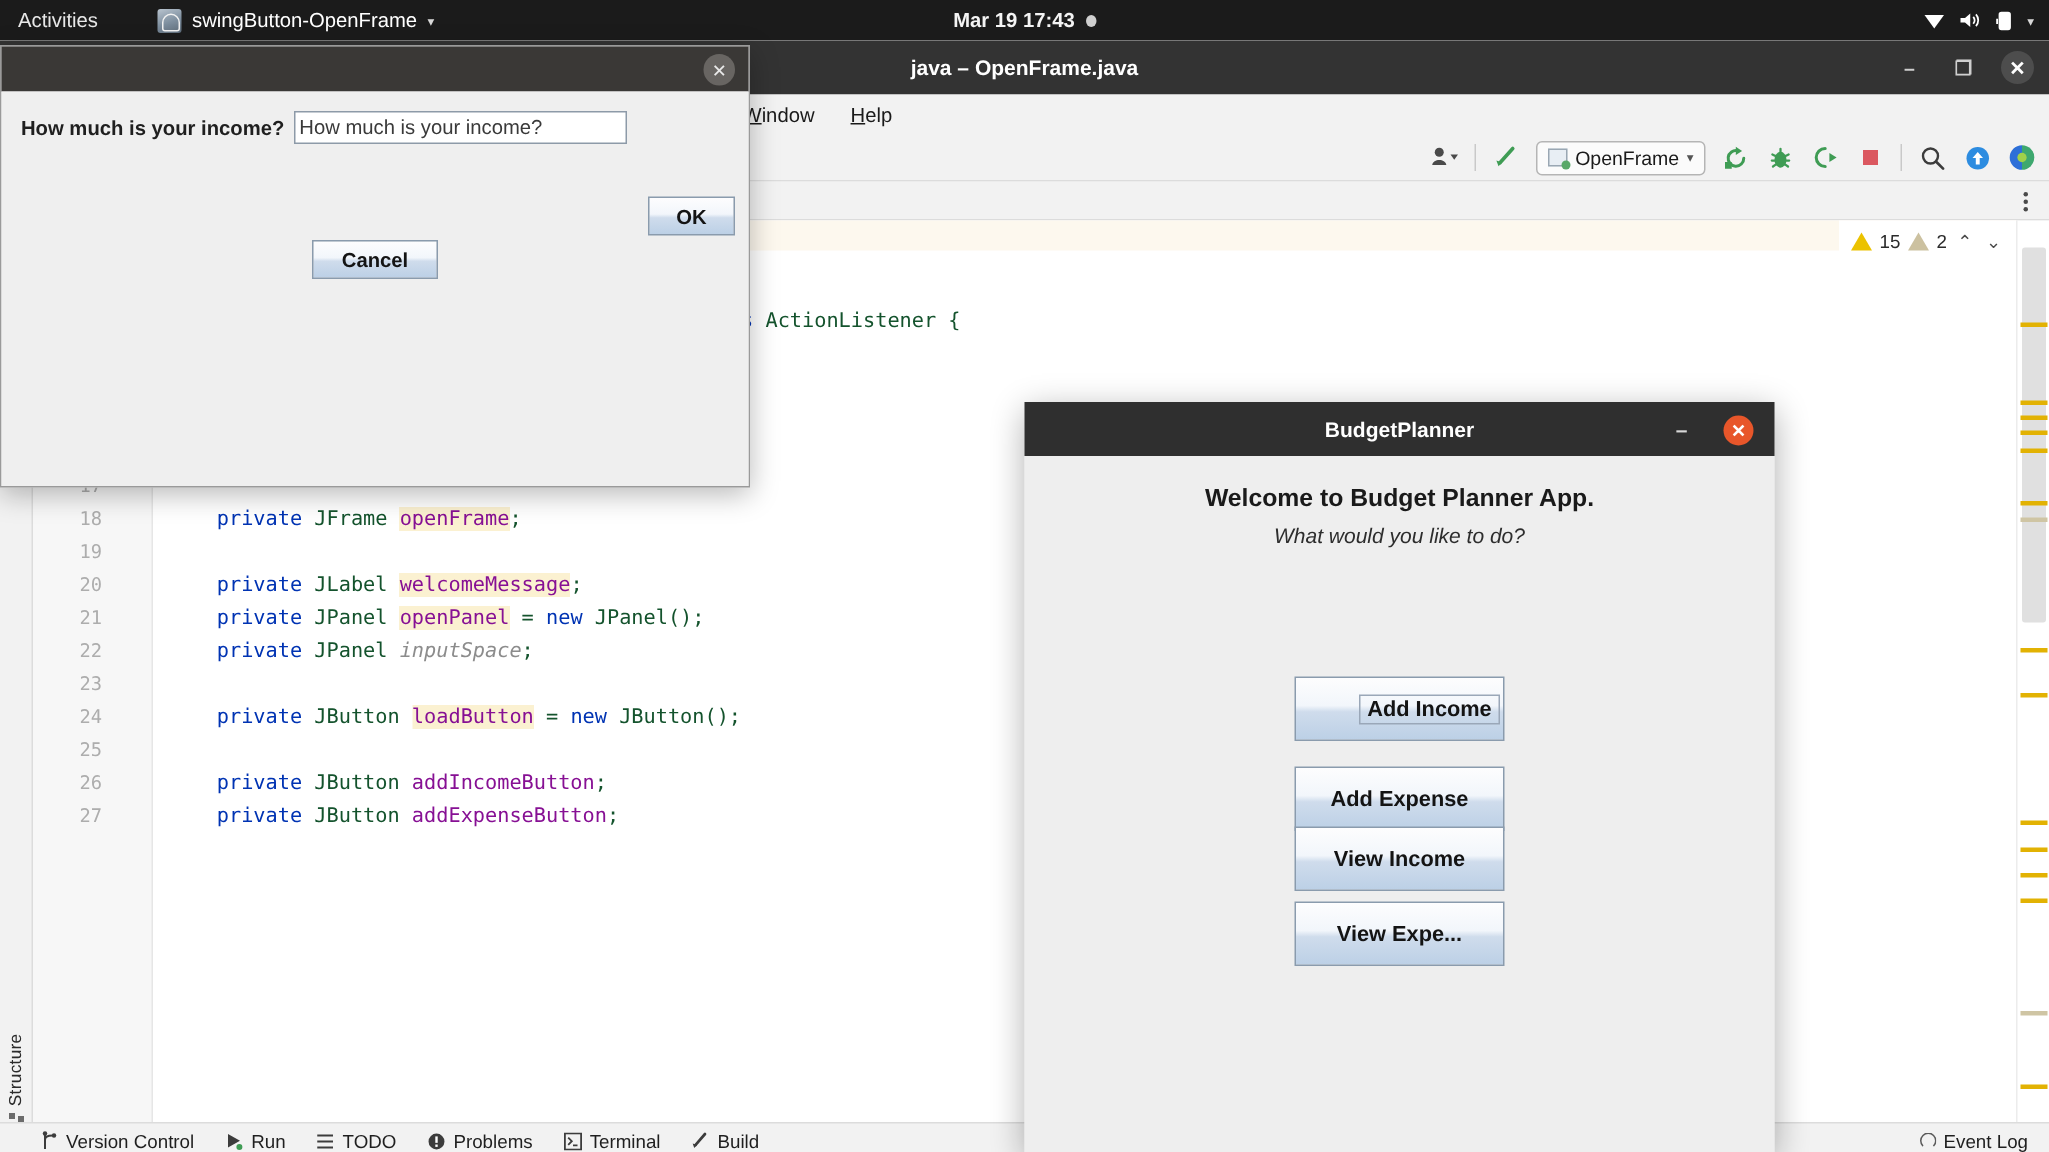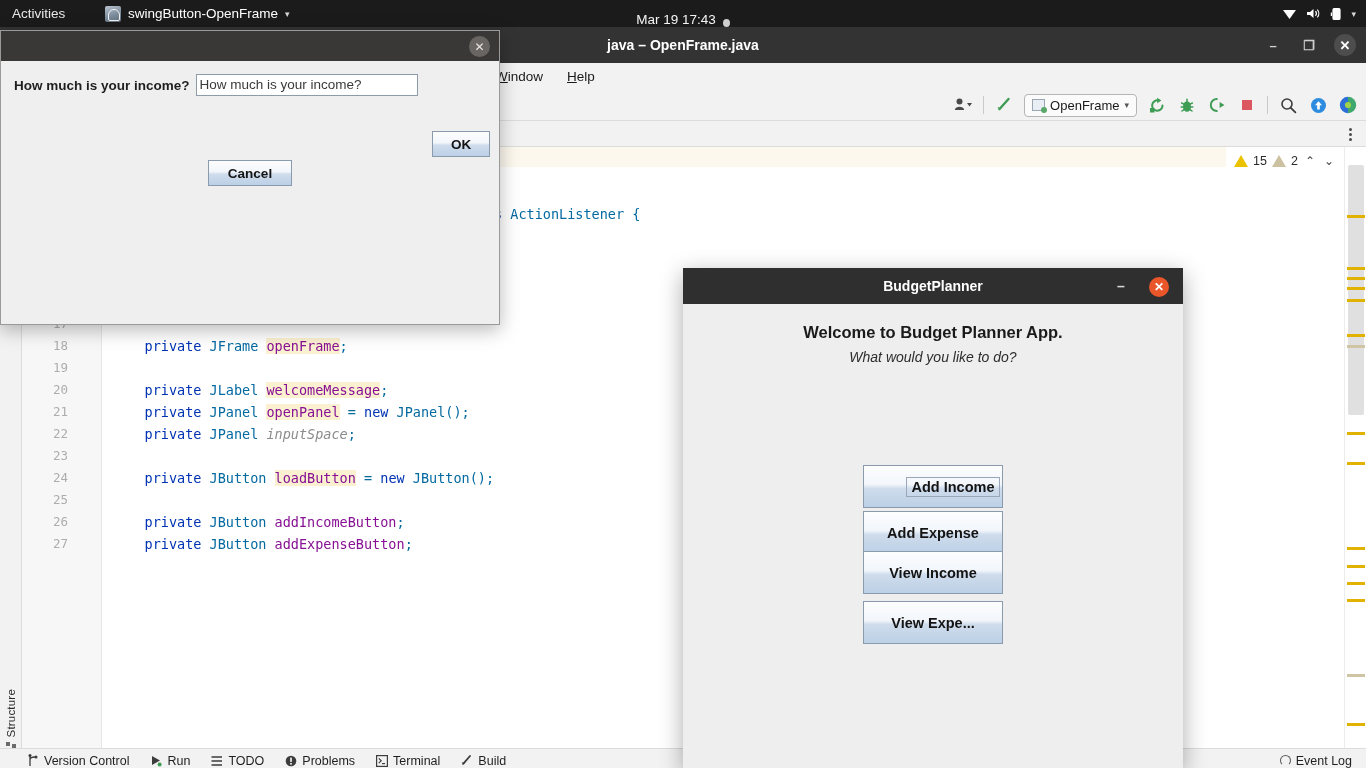--- a/index.html
+++ b/index.html
@@ -28,22 +28,22 @@
     background: linear-gradient(160deg,#b9c4cf 0%,#7d8e9e 55%,#5d6b79 100%);
     border-radius: 2px; position: relative;
   }
   .appicon::after {
     content:""; position:absolute; left:3px; top:3px; width:10px; height:10px;
     border:1.6px solid #f2f2f2; border-radius:50% 50% 2px 2px;
   }
   .gnome-caret { font-size: 9px; color:#d8d8d8; }
   .gnome-clock {
     position: absolute; left: 0; right: 0; top: 0; height: 27px;
-    display: flex; align-items: flex-end; justify-content: center; gap: 7px;
-    font-size: 13.5px; color: #f4f4f4; pointer-events: none;
+    display: flex; align-items: center; justify-content: center; gap: 7px;
+    font-size: 13.5px; color: #f4f4f4; pointer-events: none; font-weight: bold;
   }
   .clock-dot { width: 7px; height: 8px; background: #cfcfcf; border-radius: 50%; }
   .gnome-tray {
     position: absolute; right: 10px; top: 0; height: 27px;
     display: flex; align-items: center; gap: 9px;
   }
   .tray-ico { color: #ffffff; display: inline-flex; align-items: center; }
 
   
   .ij-window {
@@ -150,21 +150,21 @@
   .fold::after { content:""; position:absolute; left:2px; top:4px; width:5px; height:1px; background:#8a8a8a; }
   .code-txt { position: absolute; left: 90px; white-space: pre; color: #080808; }
 
   
   .kw   { color: #0033b3; font-weight: 400; }
   .num  { color: #1750eb; }
   .cmt  { color: #8c8c8c; font-style: italic; }
   .ital { color: #871094; font-style: italic; }
   .fld  { color: #871094; }
   .hl   { background: #fbf1d1; }
-  .plain{ color: #0369a1; }
+  .plain{ color: #14532d; }
 
   
   .editor-warnrow {
     position: absolute; left: 0; top: 0; width: 100%; height: 20px;
     background: #fdf8ee;
   }
   .insp-widget {
     position: absolute; right: 0; top: 0; height: 27px;
     display: flex; align-items: center; gap: 5px; padding: 0 8px;
     background: #ffffff; font-size: 12.5px; color: #2b2b2b;
@@ -261,21 +261,21 @@
   .bp-sub {
     position: absolute; left: 0; top: 45px; width: 100%; text-align: center;
     font-size: 14px; font-style: italic; color: #2d2d2d;
   }
   .bp-btn {
     position: absolute; left: 180px; width: 140px; height: 43px; font-size: 14.5px;
   }
   .bp-btn.focused .focusring {
     border: 1px solid #9aa7b8; padding: 1px 5px;
   }
-  .bp-b1 { top: 161px; padding-left: 40px; }
+  .bp-b1 { top: 147px; padding-left: 40px; }
   .bp-b2 { top: 207px; }
   .bp-b3 { top: 247px; }
   .bp-b4 { top: 297px; }
 </style>
 </head>
 <body>
 
 <div id="screen">
 
   <div class="gnome-topbar">

